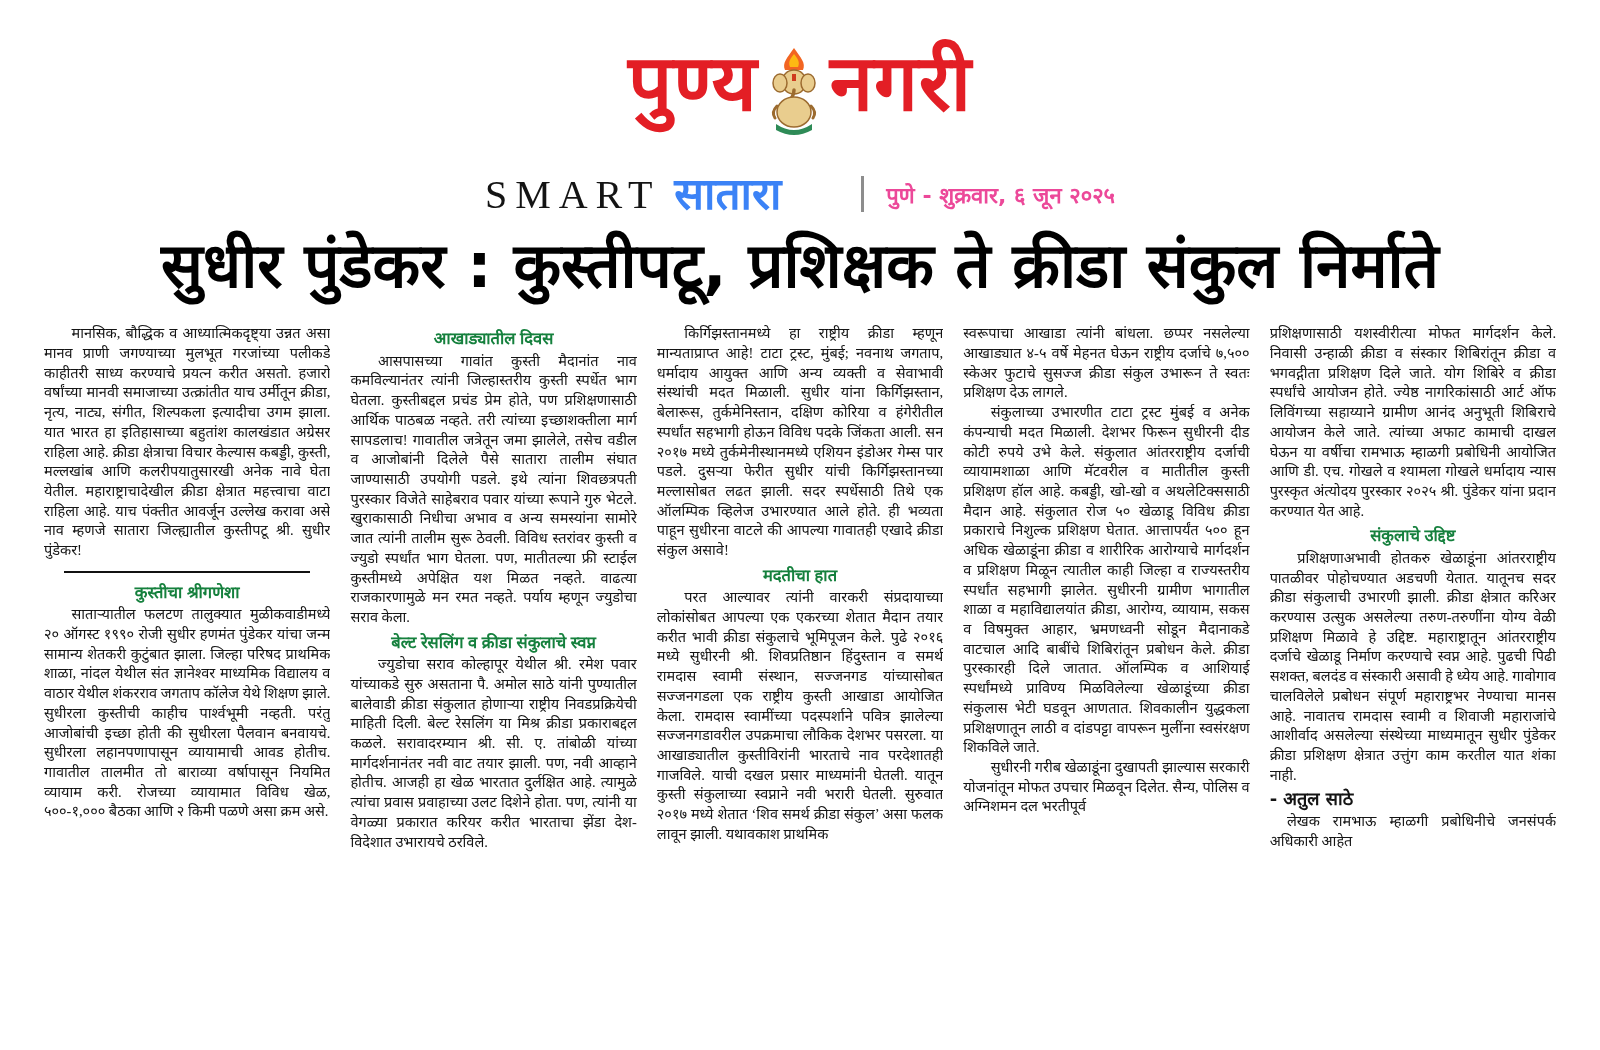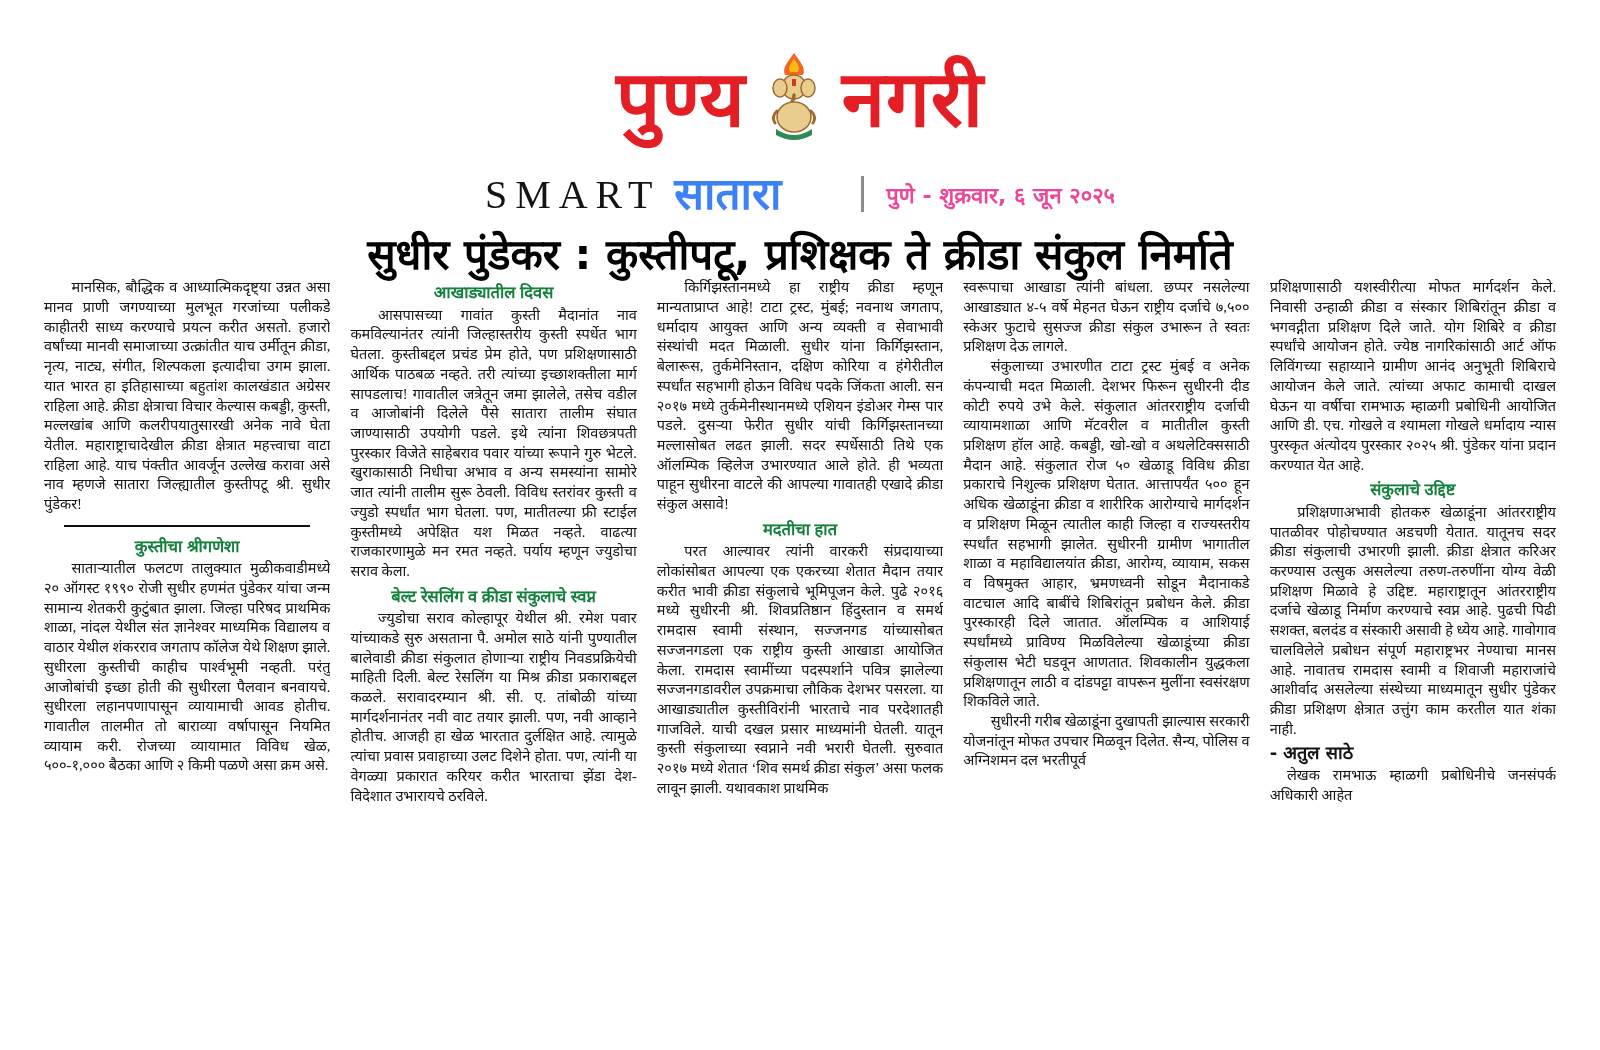--- a/index.html
+++ b/index.html
@@ -7,22 +7,22 @@
   body {
     background:#ffffff;
     color:#141414;
     font-family:"Liberation Serif","DejaVu Serif",serif;
     overflow:hidden;
   }
   .page { width:1600px; height:1050px; padding:14px 44px 0 44px; position:relative; }
 
   
   .masthead {
-    display:flex; align-items:center; justify-content:center;
-    gap:12px; margin-top:30px; height:110px;
+    display:flex; align-items:flex-start; justify-content:center;
+    margin-top:30px; height:110px;
   }
   .masthead .mast-word {
     font-family:"DejaVu Sans",sans-serif;
     font-weight:bold;
     font-size:78px;
     line-height:1;
     color:#e31e25;
     letter-spacing:1px;
   }
   .logo-wrap { width:72px; height:100px; display:flex; align-items:center; justify-content:center; }
@@ -44,29 +44,30 @@
   .dateline {
     font-family:"DejaVu Sans",sans-serif;
     font-size:22px; font-weight:bold; color:#ec4899;
   }
 
   
   .headline {
     text-align:center;
     font-family:"DejaVu Sans",sans-serif;
     font-weight:bold;
-    font-size:42px;
+    font-size:62px;
     line-height:1.1;
     margin-top:12px;
     color:#000;
   }
 
   
   .columns {
     display:flex; gap:20px;
+    margin-top:24px;
     height:645px;
     overflow:hidden;
   }
   .col {
     flex:1 1 0;
     text-align:justify;
     font-size:14.5px;
     line-height:1.36;
     overflow:hidden;
     color:#141414;

